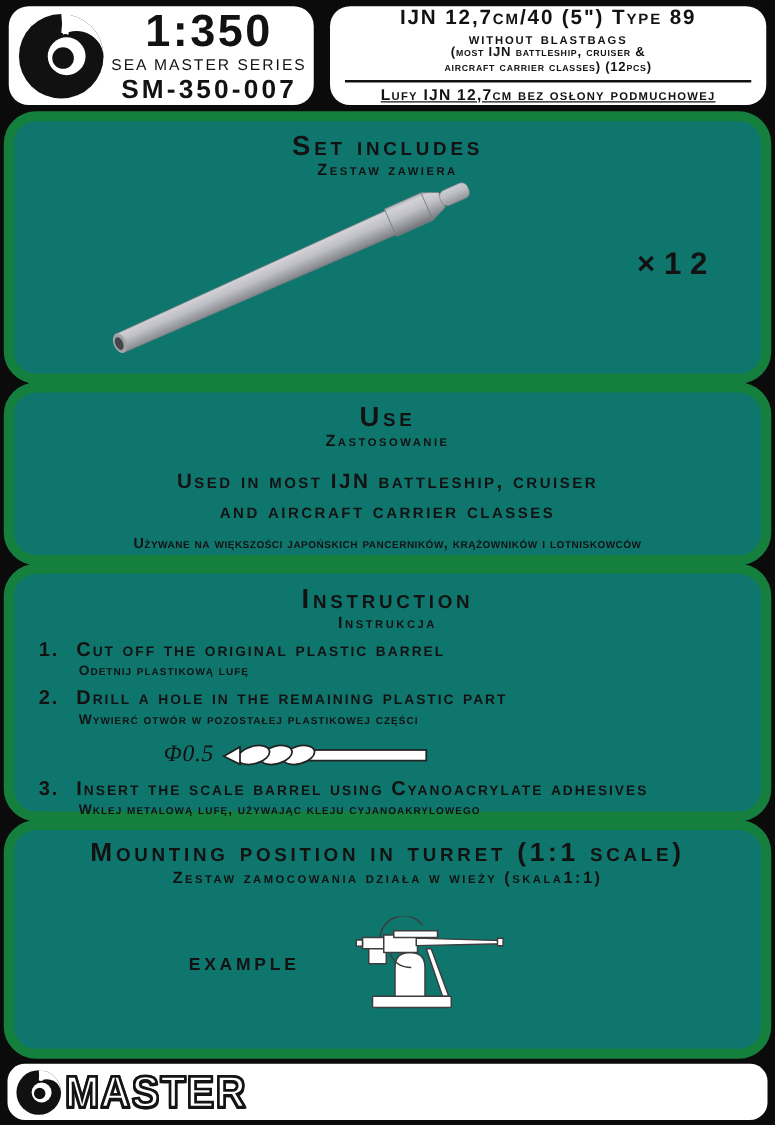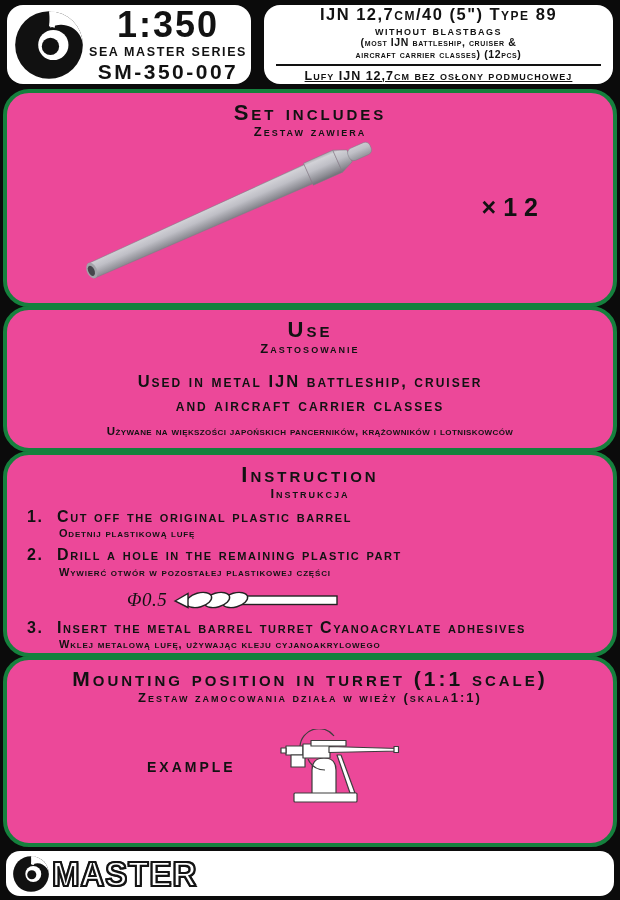--- a/index.html
+++ b/index.html
@@ -12,39 +12,39 @@
   }
   .page{width:620px;height:900px;display:flex;flex-direction:column;}
 
   
   .header-band{height:89px;background:#0b0b0b;display:flex;gap:13px;padding:5px 7px;box-sizing:border-box;flex:none;}
   .hbox{background:#fff;border-radius:16px;box-sizing:border-box;}
   .hbox-left{width:244px;display:flex;align-items:center;padding:4px 6px;gap:4px;}
   .logo-lg{width:72px;height:72px;flex:none;}
   .brand-col{flex:1;text-align:center;line-height:1;}
   .scale-text{font-size:36px;font-weight:bold;letter-spacing:2px;}
-  .series-text{font-size:12.5px;font-weight:bold;letter-spacing:1.6px;margin-top:3px;white-space:nowrap;}
+  .series-text{font-size:12.5px;font-weight:normal;letter-spacing:1.6px;margin-top:3px;white-space:nowrap;}
   .code-text{font-size:21px;font-weight:bold;letter-spacing:2.5px;margin-top:2px;}
   .hbox-right{flex:1;display:flex;flex-direction:column;justify-content:center;padding:4px 10px;}
   .title1{font-size:16.5px;font-weight:bold;font-variant:small-caps;letter-spacing:1.5px;text-align:center;line-height:1.05;}
   .title2{font-size:13px;font-weight:bold;font-variant:small-caps;letter-spacing:1.5px;text-align:center;line-height:1.05;}
   .title3,.title4{font-size:10.5px;font-weight:bold;font-variant:small-caps;letter-spacing:0.6px;text-align:center;line-height:1.1;}
   .hdivider{border:none;border-top:2px solid #121212;margin:3px 2px 2px 2px;}
   .subtitle-pl{font-size:12.5px;font-weight:bold;font-variant:small-caps;letter-spacing:1px;text-align:center;margin-top:1px;text-decoration:underline;}
 
   
   .sections{flex:1;display:flex;flex-direction:column;padding:0 3px;}
-  .section{background:#ec4899;border:4px solid #15803d;border-radius:26px;box-sizing:border-box;position:relative;}
+  .section{background:#0f766e;border:8px solid #15803d;border-radius:26px;box-sizing:border-box;position:relative;}
   .section + .section{margin-top:-1px;}
   .sec-h{margin:8px 0 0;text-align:center;font-size:22px;font-weight:bold;font-variant:small-caps;letter-spacing:3px;line-height:1.05;}
   .sec-sub{text-align:center;font-size:13px;font-weight:bold;font-variant:small-caps;letter-spacing:2px;margin-top:1px;line-height:1.05;}
 
   .sec-set{height:218px;flex:none;}
   .barrel-art{position:absolute;left:16px;top:32px;}
-  .qty{position:absolute;right:68px;top:100px;font-size:25px;font-weight:600;letter-spacing:7px;}
+  .qty{position:absolute;right:36px;top:100px;font-size:25px;font-weight:600;letter-spacing:7px;}
 
   .sec-use{height:146px;flex:none;}
   .use-body{margin-top:13px;text-align:center;font-size:16.5px;font-weight:600;font-variant:small-caps;letter-spacing:2px;line-height:1.5;}
   .use-pl{margin-top:7px;text-align:center;font-size:11.5px;font-weight:600;font-variant:small-caps;letter-spacing:0.4px;}
 
   .sec-instr{height:206px;flex:none;}
   .items{margin:7px 0 0 20px;}
   .item-en{font-size:16px;font-weight:600;font-variant:small-caps;letter-spacing:1.6px;line-height:1.15;}
   .item-num{display:inline-block;width:30px;}
   .item-pl{font-size:11px;font-weight:600;font-variant:small-caps;letter-spacing:0.8px;margin:1px 0 7px 32px;}
@@ -128,21 +128,21 @@
           <ellipse cx="0.4" cy="0" rx="3.1" ry="5.4" fill="#46464c"></ellipse>
         </g>
       </svg>
       <div class="qty">×12</div>
     </div>
 
     <div class="section sec-use">
       <h2 class="sec-h">Use</h2>
       <div class="sec-sub">Zastosowanie</div>
       <div class="use-body">
-        <div>Used in metal IJN battleship, cruiser</div>
+        <div>Used in most IJN battleship, cruiser</div>
         <div>and aircraft carrier classes</div>
       </div>
       <div class="use-pl">Używane na większości japońskich pancerników, krążowników i lotniskowców</div>
     </div>
 
     <div class="section sec-instr">
       <h2 class="sec-h">Instruction</h2>
       <div class="sec-sub">Instrukcja</div>
 
       <div class="items">
@@ -156,21 +156,21 @@
           <span class="drill-label">Φ0.5</span>
           <svg width="170" height="22" viewBox="0 0 170 22">
             <rect x="64" y="7" width="100" height="8.5" fill="#fff" stroke="#222" stroke-width="1.4"></rect>
             <ellipse cx="62" cy="11" rx="13" ry="7" transform="rotate(-16 62 11)" fill="#fff" stroke="#222" stroke-width="1.4"></ellipse>
             <ellipse cx="44" cy="11" rx="13" ry="7" transform="rotate(-16 44 11)" fill="#fff" stroke="#222" stroke-width="1.4"></ellipse>
             <ellipse cx="26" cy="11" rx="13" ry="7" transform="rotate(-16 26 11)" fill="#fff" stroke="#222" stroke-width="1.4"></ellipse>
             <polygon points="2,12 15,4.5 15,18.5" fill="#fff" stroke="#222" stroke-width="1.4"></polygon>
           </svg>
         </div>
 
-        <div class="item-en"><span class="item-num">3.</span><span>Insert the metal barrel turret Cyanoacrylate adhesives</span></div>
+        <div class="item-en"><span class="item-num">3.</span><span>Insert the scale barrel using Cyanoacrylate adhesives</span></div>
         <div class="item-pl">Wklej metalową lufę, używając kleju cyjanoakrylowego</div>
       </div>
     </div>
 
     <div class="section sec-mount">
       <h2 class="sec-h mount-h">Mounting position in turret (1:1 scale)</h2>
       <div class="sec-sub">Zestaw zamocowania działa w wieży (skala1:1)</div>
 
       <div class="example-row">
         <div class="example-label">EXAMPLE</div>

